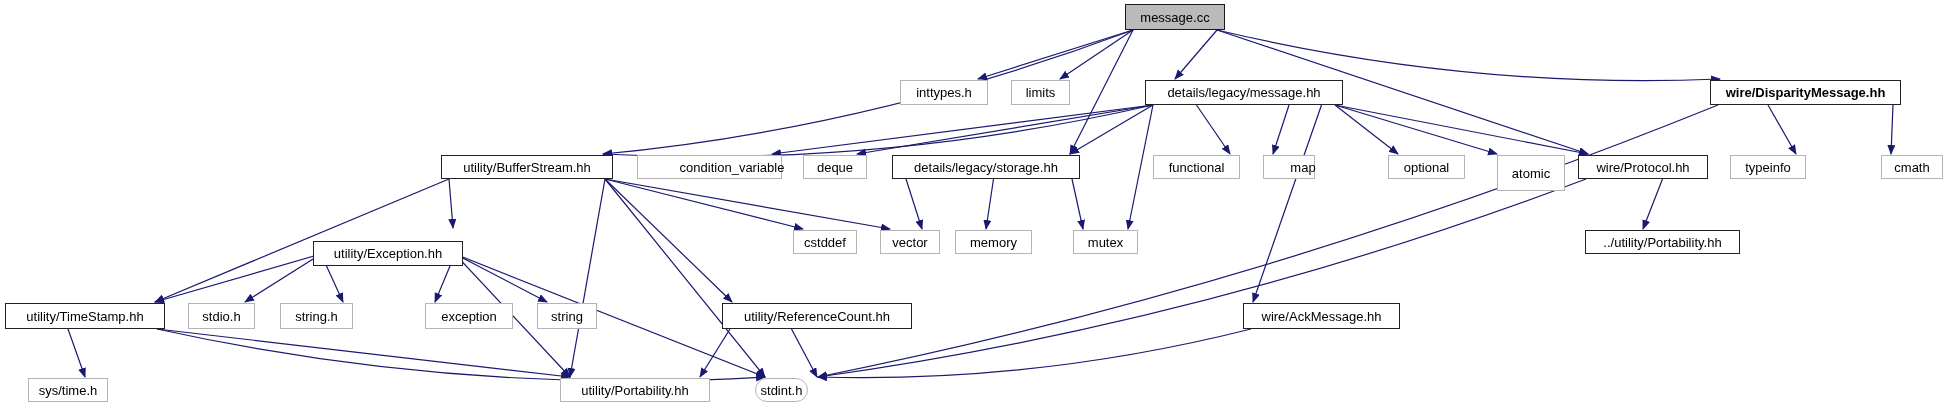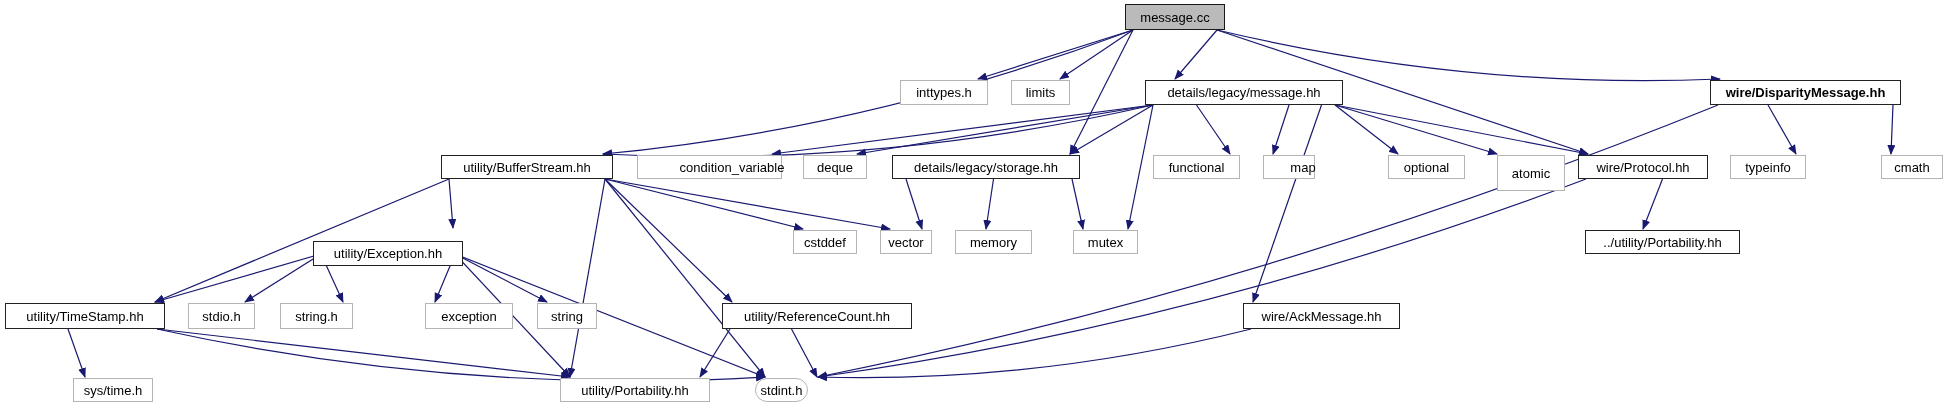--- a/index.html
+++ b/index.html
@@ -97,27 +97,27 @@
     <div class="node file" style="left: 892px; top: 155px; width: 188px; height: 24px; border-color: rgb(34, 34, 34);">details/legacy/storage.hh</div>
     <div class="node ext" style="left: 1153px; top: 155px; width: 87px; height: 24px;">functional</div>
     <div class="node ext" style="left: 1263px; top: 155px; width: 52px; height: 24px; padding-left: 28px;">map</div>
     <div class="node ext" style="left: 1388px; top: 155px; width: 77px; height: 24px;">optional</div>
     <div class="node ext" style="left: 1487px; top: 155px; width: 68px; height: 36px; margin-left: 10px;">atomic</div>
     <div class="node file" style="left: 1578px; top: 155px; width: 130px; height: 24px; border-color: rgb(34, 34, 34);">wire/Protocol.hh</div>
     <div class="node ext" style="left: 1730px; top: 155px; width: 76px; height: 24px;">typeinfo</div>
     <div class="node ext" style="left: 1881px; top: 155px; width: 62px; height: 24px;">cmath</div>
     <div class="node file" style="left: 313px; top: 229px; width: 150px; height: 25px; border-color: rgb(34, 34, 34); margin-top: 12px;">utility/Exception.hh</div>
     <div class="node ext" style="left: 793px; top: 230px; width: 64px; height: 24px;">cstddef</div>
-    <div class="node ext" style="left: 880px; top: 230px; width: 52px; height: 24px;">vector</div>
+    <div class="node ext" style="left: 880px; top: 230px; width: 60px; height: 24px;">vector</div>
     <div class="node ext" style="left: 955px; top: 230px; width: 77px; height: 24px;">memory</div>
     <div class="node ext" style="left: 1073px; top: 230px; width: 65px; height: 24px;">mutex</div>
     <div class="node file" style="left: 1585px; top: 230px; width: 155px; height: 24px; border-color: rgb(34, 34, 34);">../utility/Portability.hh</div>
     <div class="node file" style="left: 5px; top: 303px; width: 160px; height: 26px; border-color: rgb(34, 34, 34);">utility/TimeStamp.hh</div>
     <div class="node ext" style="left: 188px; top: 303px; width: 67px; height: 26px;">stdio.h</div>
     <div class="node ext" style="left: 280px; top: 303px; width: 73px; height: 26px;">string.h</div>
     <div class="node ext" style="left: 425px; top: 303px; width: 88px; height: 26px;">exception</div>
     <div class="node ext" style="left: 537px; top: 303px; width: 60px; height: 26px;">string</div>
     <div class="node file" style="left: 722px; top: 303px; width: 190px; height: 26px; border-color: rgb(34, 34, 34);">utility/ReferenceCount.hh</div>
     <div class="node file" style="left: 1243px; top: 303px; width: 157px; height: 26px; border-color: rgb(34, 34, 34);">wire/AckMessage.hh</div>
-    <div class="node ext" style="left: 28px; top: 378px; width: 80px; height: 24px; margin-left: 45px;">sys/time.h</div>
+    <div class="node ext" style="left: 28px; top: 378px; width: 80px; height: 24px;">sys/time.h</div>
     <div class="node ext" style="left: 560px; top: 378px; width: 150px; height: 24px;">utility/Portability.hh</div>
     <div class="node ext" style="left: 755px; top: 378px; width: 53px; height: 24px; border-radius: 12px;">stdint.h</div>
   </div>
 
 </body></html>

